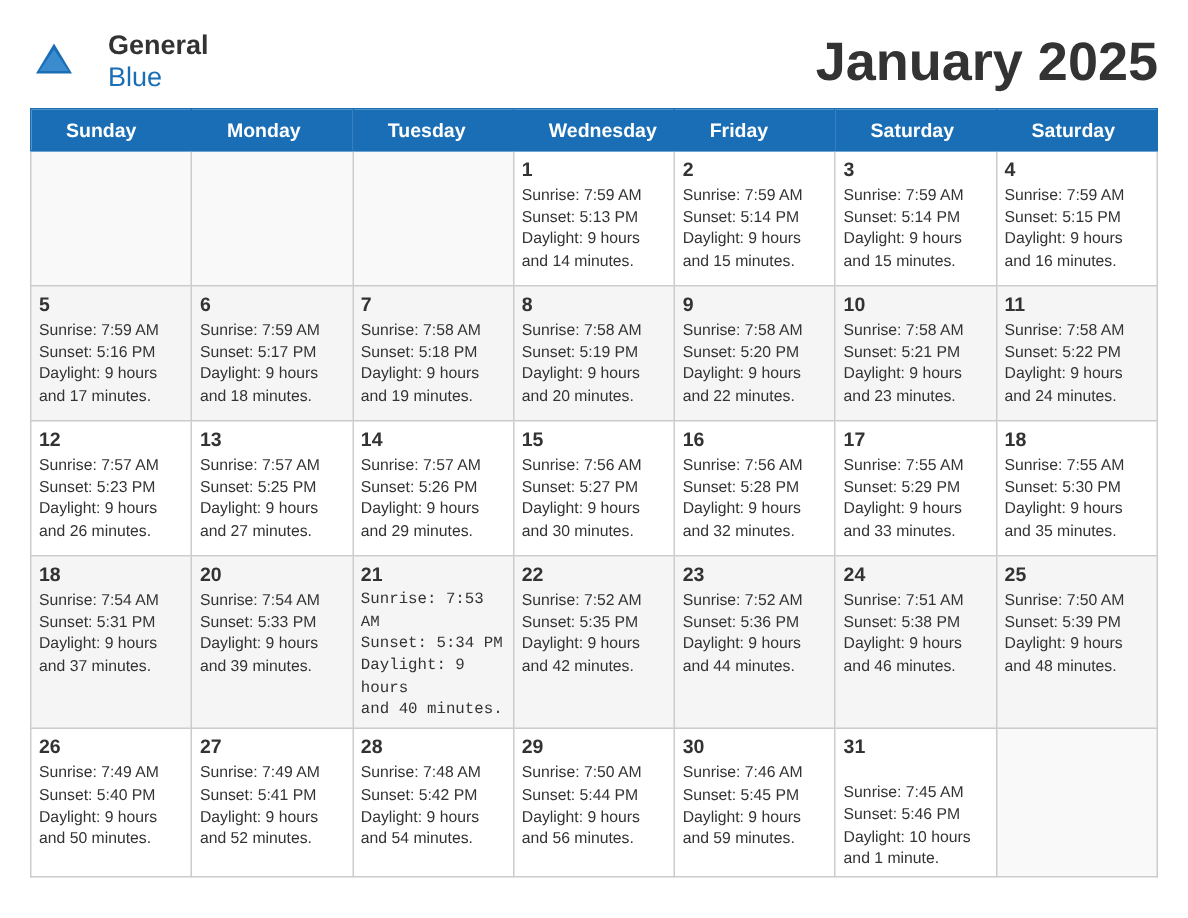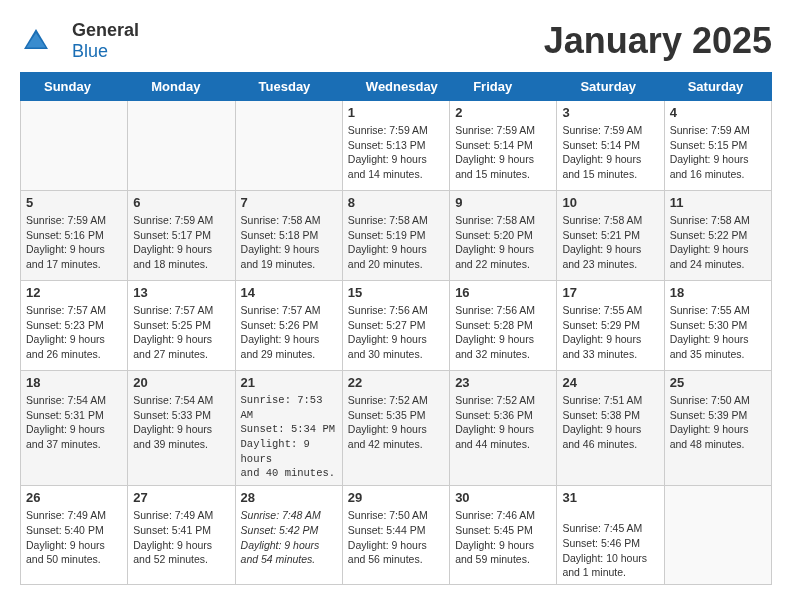--- a/index.html
+++ b/index.html
@@ -316,21 +316,21 @@
         </td>
         <td>
           <span class="day-number">27</span>
           <div class="day-info" style="white-space: pre-line;">Sunrise: 7:49 AM
 Sunset: 5:41 PM
 Daylight: 9 hours
 and 52 minutes.</div>
         </td>
         <td>
           <span class="day-number">28</span>
-          <div class="day-info" style="white-space: pre-line; font-style: italic;">Sunrise: 7:48 AM
+          <div class="day-info" style="white-space: pre-line;">Sunrise: 7:48 AM
 Sunset: 5:42 PM
 Daylight: 9 hours
 and 54 minutes.</div>
         </td>
         <td>
           <span class="day-number">29</span>
           <div class="day-info" style="white-space: pre-line;">Sunrise: 7:50 AM
 Sunset: 5:44 PM
 Daylight: 9 hours
 and 56 minutes.</div>

